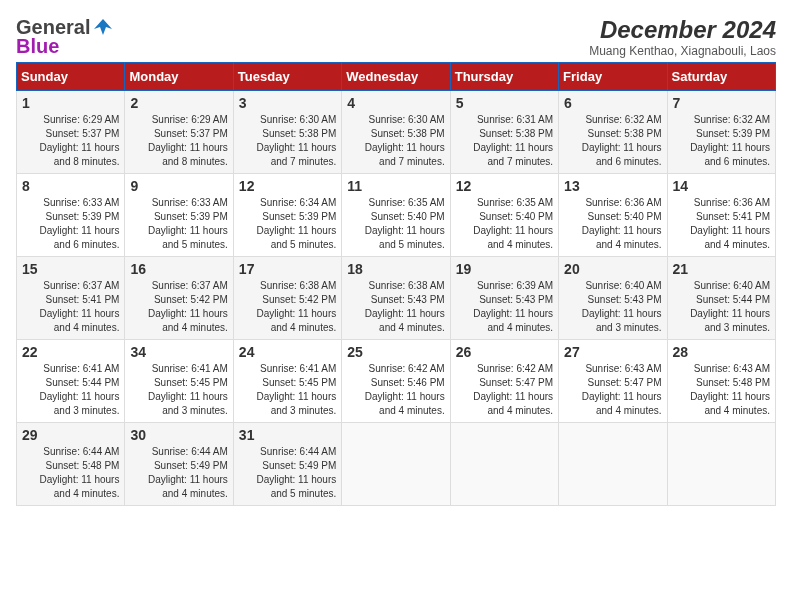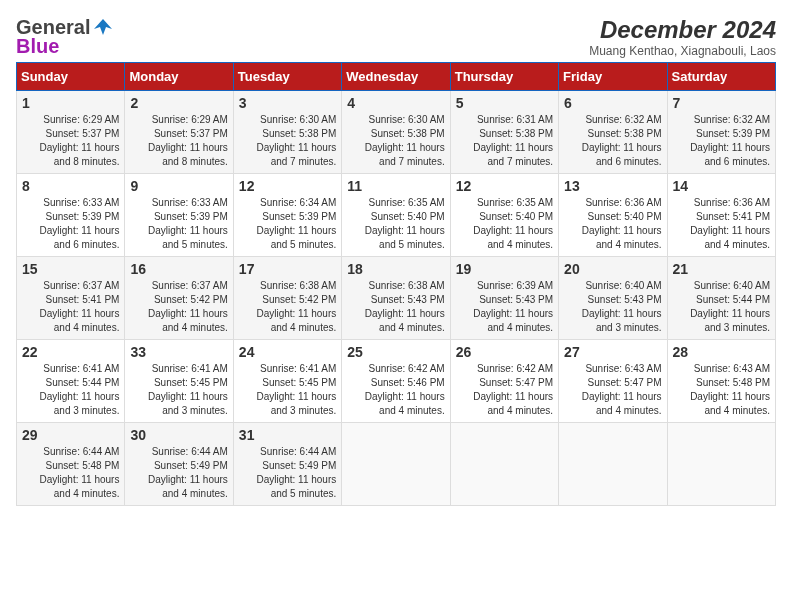--- a/index.html
+++ b/index.html
@@ -289,21 +289,21 @@
       <tr>
         <td>
         <span class="day-number">22</span>
         <div class="day-info">
           <span>Sunrise: 6:41 AM</span><br>
           <span>Sunset: 5:44 PM</span><br>
           <span>Daylight: 11 hours<br>and 3 minutes.</span>
         </div>
         </td>
         <td>
-        <span class="day-number">33</span>
+        <span class="day-number">34</span>
         <div class="day-info">
           <span>Sunrise: 6:41 AM</span><br>
           <span>Sunset: 5:45 PM</span><br>
           <span>Daylight: 11 hours<br>and 3 minutes.</span>
         </div>
         </td>
         <td>
         <span class="day-number">24</span>
         <div class="day-info">
           <span>Sunrise: 6:41 AM</span><br>

